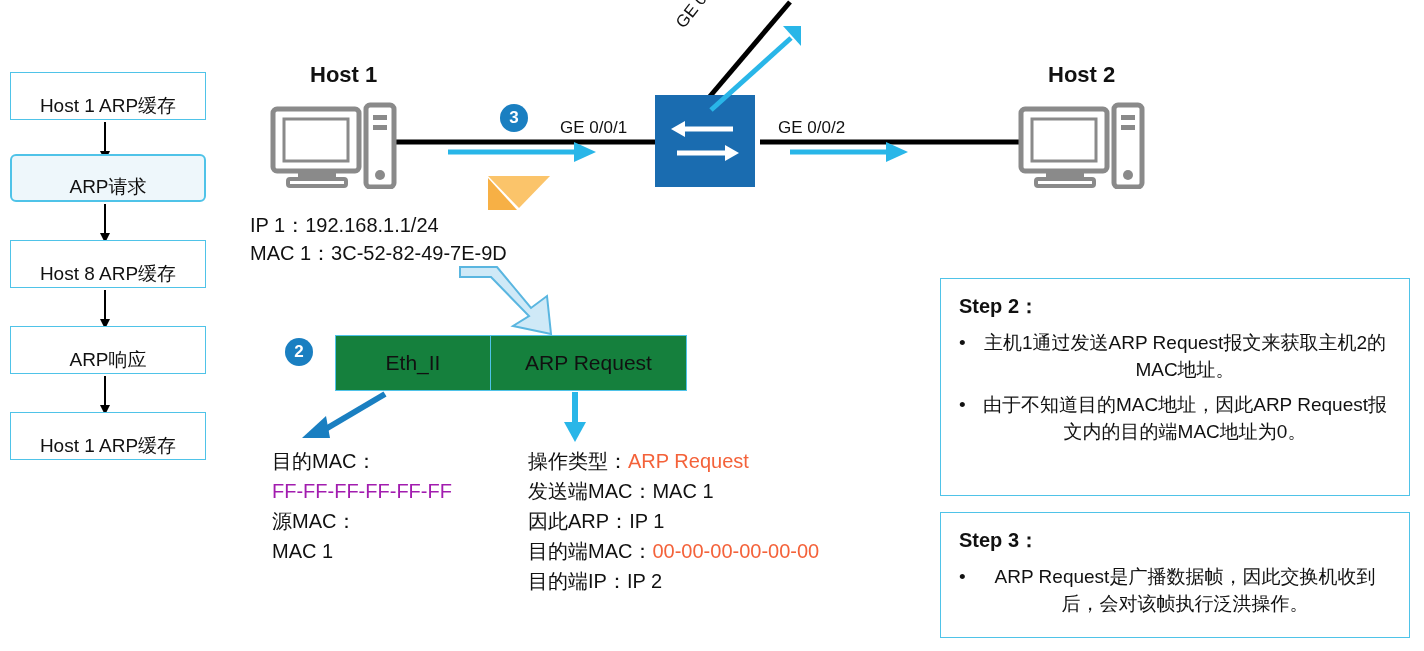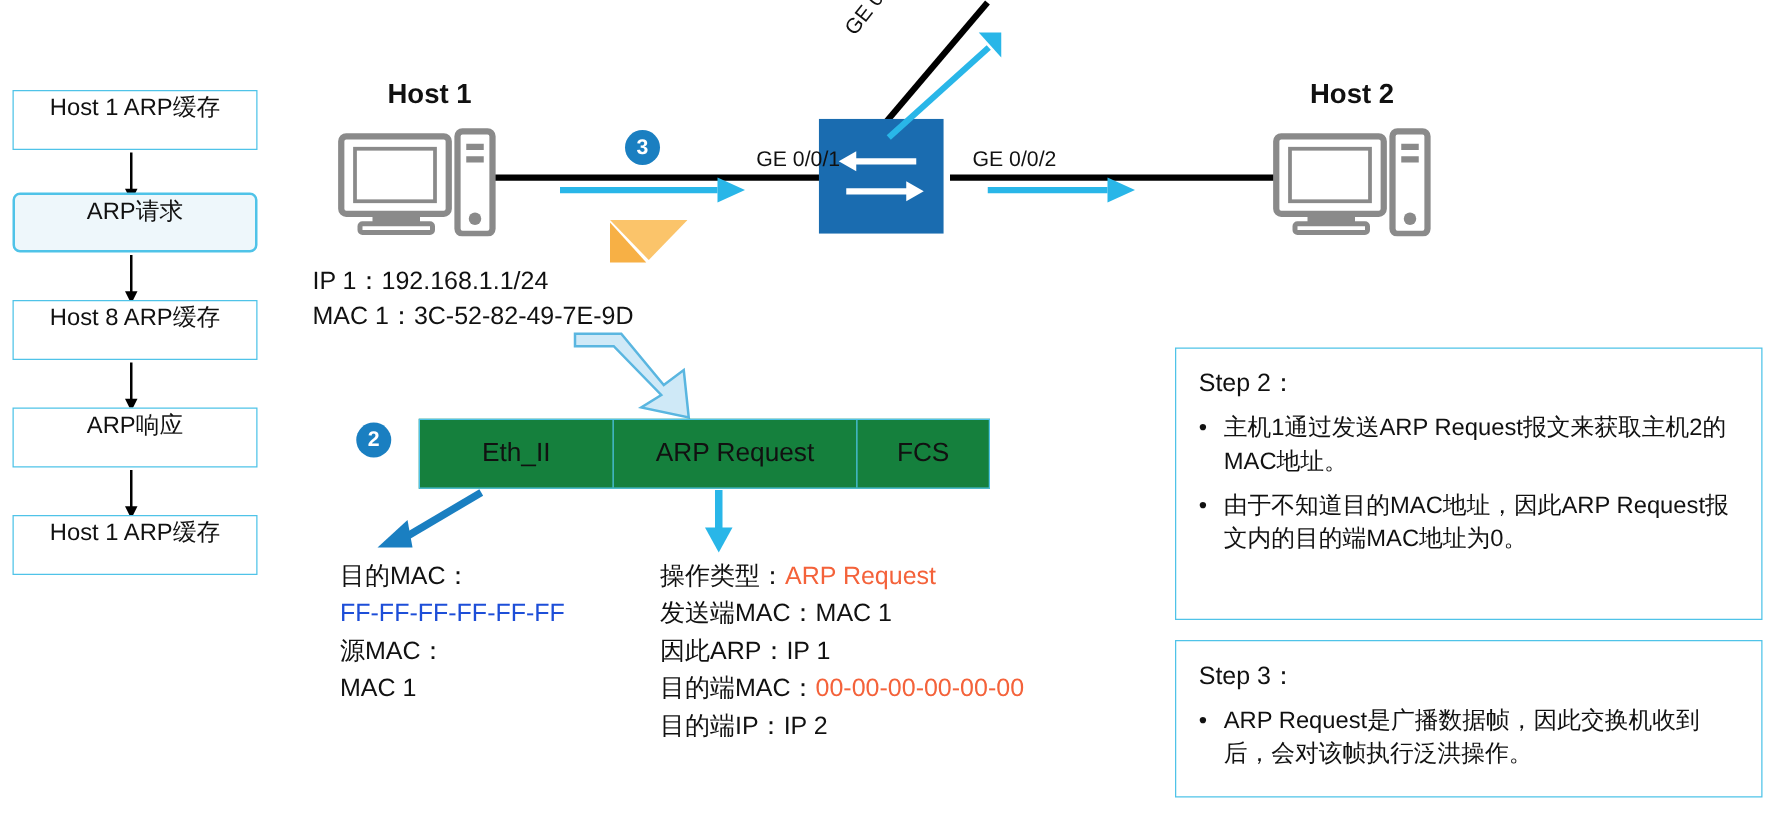--- a/index.html
+++ b/index.html
@@ -21,21 +21,21 @@
   .abs { position: absolute; }
 
   
   .flow-box {
     box-sizing: border-box;
     border: 1.5px solid #4fc3e8;
     background: #ffffff;
     color: #111111;
     font-size: 19px;
     display: flex;
-    align-items: flex-start;
+    align-items: flex-end;
     justify-content: center;
     text-align: center;
     width: 196px;
     height: 48px;
     left: 10px;
   }
   .flow-box.highlight {
     background: #eef7fb;
     border: 2.5px solid #4fc3e8;
     border-radius: 6px;
@@ -107,46 +107,46 @@
   
   .panel {
     position: absolute;
     box-sizing: border-box;
     border: 1.5px solid #4fc3e8;
     background: #ffffff;
     padding: 14px 18px 14px 18px;
   }
   .panel-title {
     font-size: 20px;
-    font-weight: normal;
+    font-weight: bold;
     color: #111111;
     margin-bottom: 10px;
   }
   .panel-item {
     display: flex;
     font-size: 19px;
     color: #111111;
     line-height: 1.42;
     margin-bottom: 8px;
   }
   .panel-bullet {
     width: 20px;
     flex: 0 0 20px;
     color: #111111;
   }
-  .panel-text { flex: 1; }
+  .panel-text { flex: 1; text-align: center; }
 
   
   .detail-line {
     font-size: 20px;
     color: #111111;
     line-height: 1.5;
     white-space: nowrap;
   }
-  .cy { color: #1d4ed8; }
+  .cy { color: #a21caf; }
   .rd { color: #f4623a; }
   svg { display: block; }
 </style>
 </head>
 <body>
 
 <div id="canvas">
 
   <div class="abs flow-box" style="top:72px;">
     <span>Host 1 ARP缓存</span>
@@ -206,21 +206,21 @@
 
   <svg class="abs" style="left:655px; top:95px;" width="100" height="92">
     <rect x="0" y="0" width="100" height="92" fill="#1a6cb0"></rect>
     <g stroke="#ffffff" stroke-width="5" fill="none">
       <line x1="22" y1="34" x2="78" y2="34"></line>
       <line x1="22" y1="58" x2="78" y2="58"></line>
     </g>
     <polygon points="30,26 16,34 30,42" fill="#ffffff"></polygon>
     <polygon points="70,50 84,58 70,66" fill="#ffffff"></polygon>
   </svg>
-  <div class="abs port-label" style="left:560px; top:118px;margin-left:45px;">GE 0/0/1</div>
+  <div class="abs port-label" style="left:560px; top:118px;">GE 0/0/1</div>
   <div class="abs port-label" style="left:778px; top:118px;">GE 0/0/2</div>
   <div class="abs port-label" style="left:672px; top:20px; transform:rotate(-52deg); transform-origin:left top;">GE 0/0/3</div>
 
   <svg class="abs" style="left:448px; top:140px;" width="150" height="24">
     <line x1="0" y1="12" x2="126" y2="12" stroke="#29b6e8" stroke-width="5"></line>
     <polygon points="126,2 148,12 126,22" fill="#29b6e8"></polygon>
   </svg>
   <svg class="abs" style="left:790px; top:140px;" width="120" height="24">
     <line x1="0" y1="12" x2="96" y2="12" stroke="#29b6e8" stroke-width="5"></line>
     <polygon points="96,2 118,12 96,22" fill="#29b6e8"></polygon>
@@ -240,21 +240,20 @@
   <svg class="abs" style="left:455px; top:262px;" width="110" height="78">
     <g fill="#cfe9f7" stroke="#5ab6e0" stroke-width="2">
       <polygon points="5,5 42,5 76,46 92,34 96,72 58,64 74,54 36,15 5,15"></polygon>
     </g>
   </svg>
 
   <div class="abs step-circle" style="left:285px; top:338px;">2</div>
   <div class="frame">
     <div class="frame-cell" style="width:155px;">Eth_II</div>
     <div class="frame-cell" style="width:195px;">ARP Request</div>
-    <div class="frame-cell" style="width:105px;">FCS</div>
   </div>
 
   <svg class="abs" style="left:300px; top:390px;" width="90" height="50">
     <line x1="85" y1="4" x2="24" y2="40" stroke="#1a7fc1" stroke-width="6"></line>
     <polygon points="2,48 26,26 30,48" fill="#1a7fc1"></polygon>
   </svg>
 
   <svg class="abs" style="left:562px; top:392px;" width="26" height="52">
     <line x1="13" y1="0" x2="13" y2="32" stroke="#29b6e8" stroke-width="6"></line>
     <polygon points="2,30 24,30 13,50" fill="#29b6e8"></polygon>

